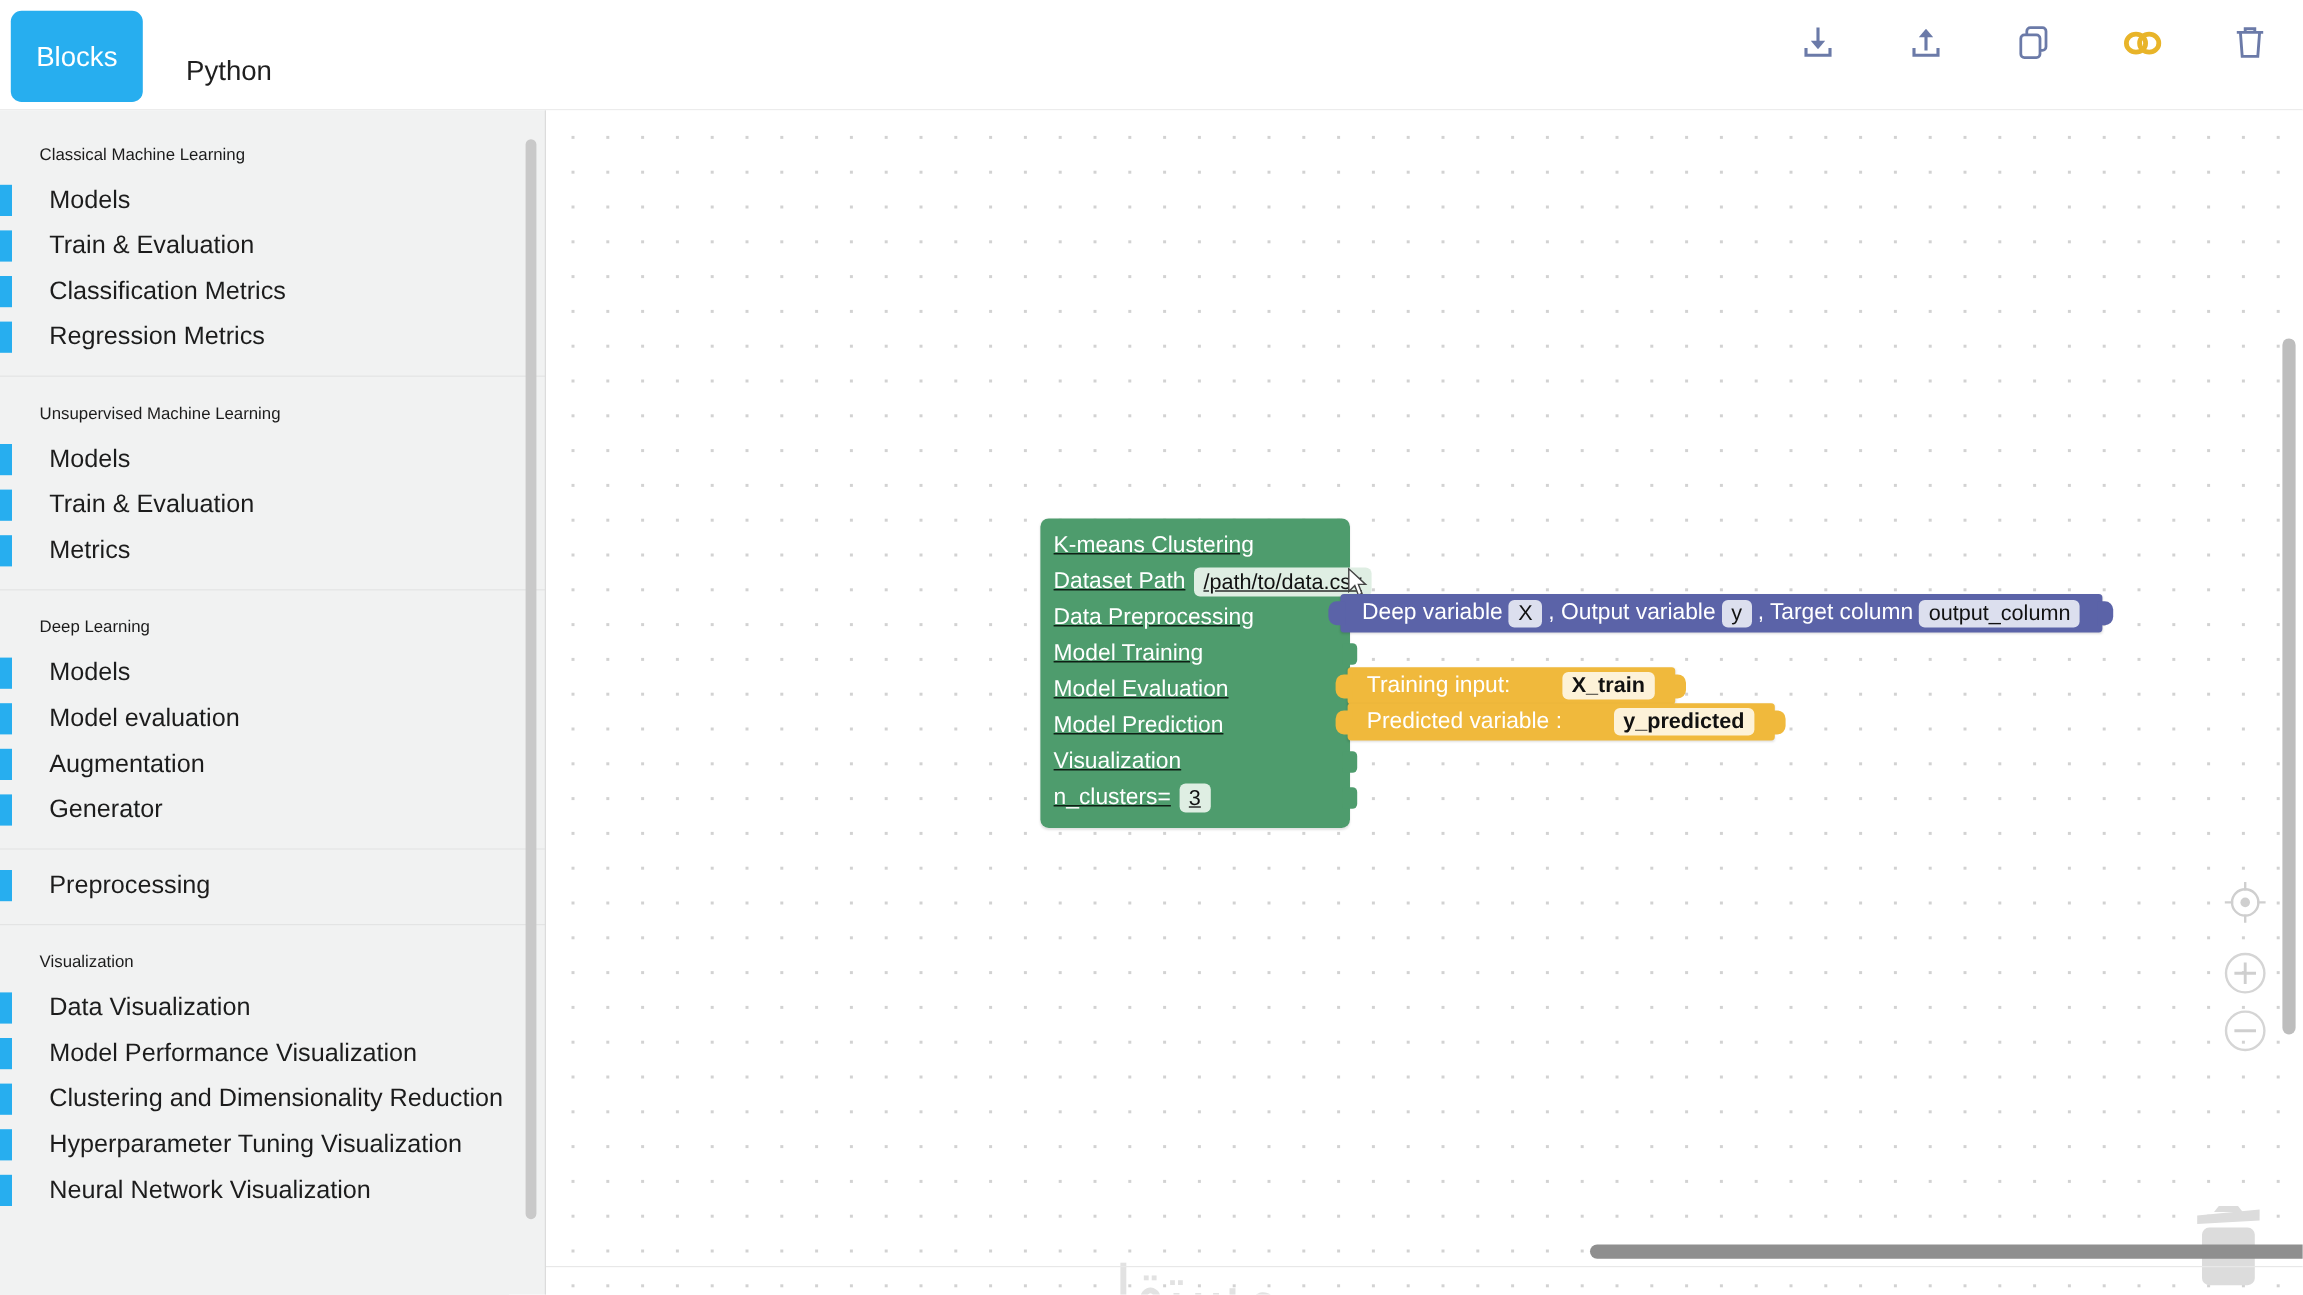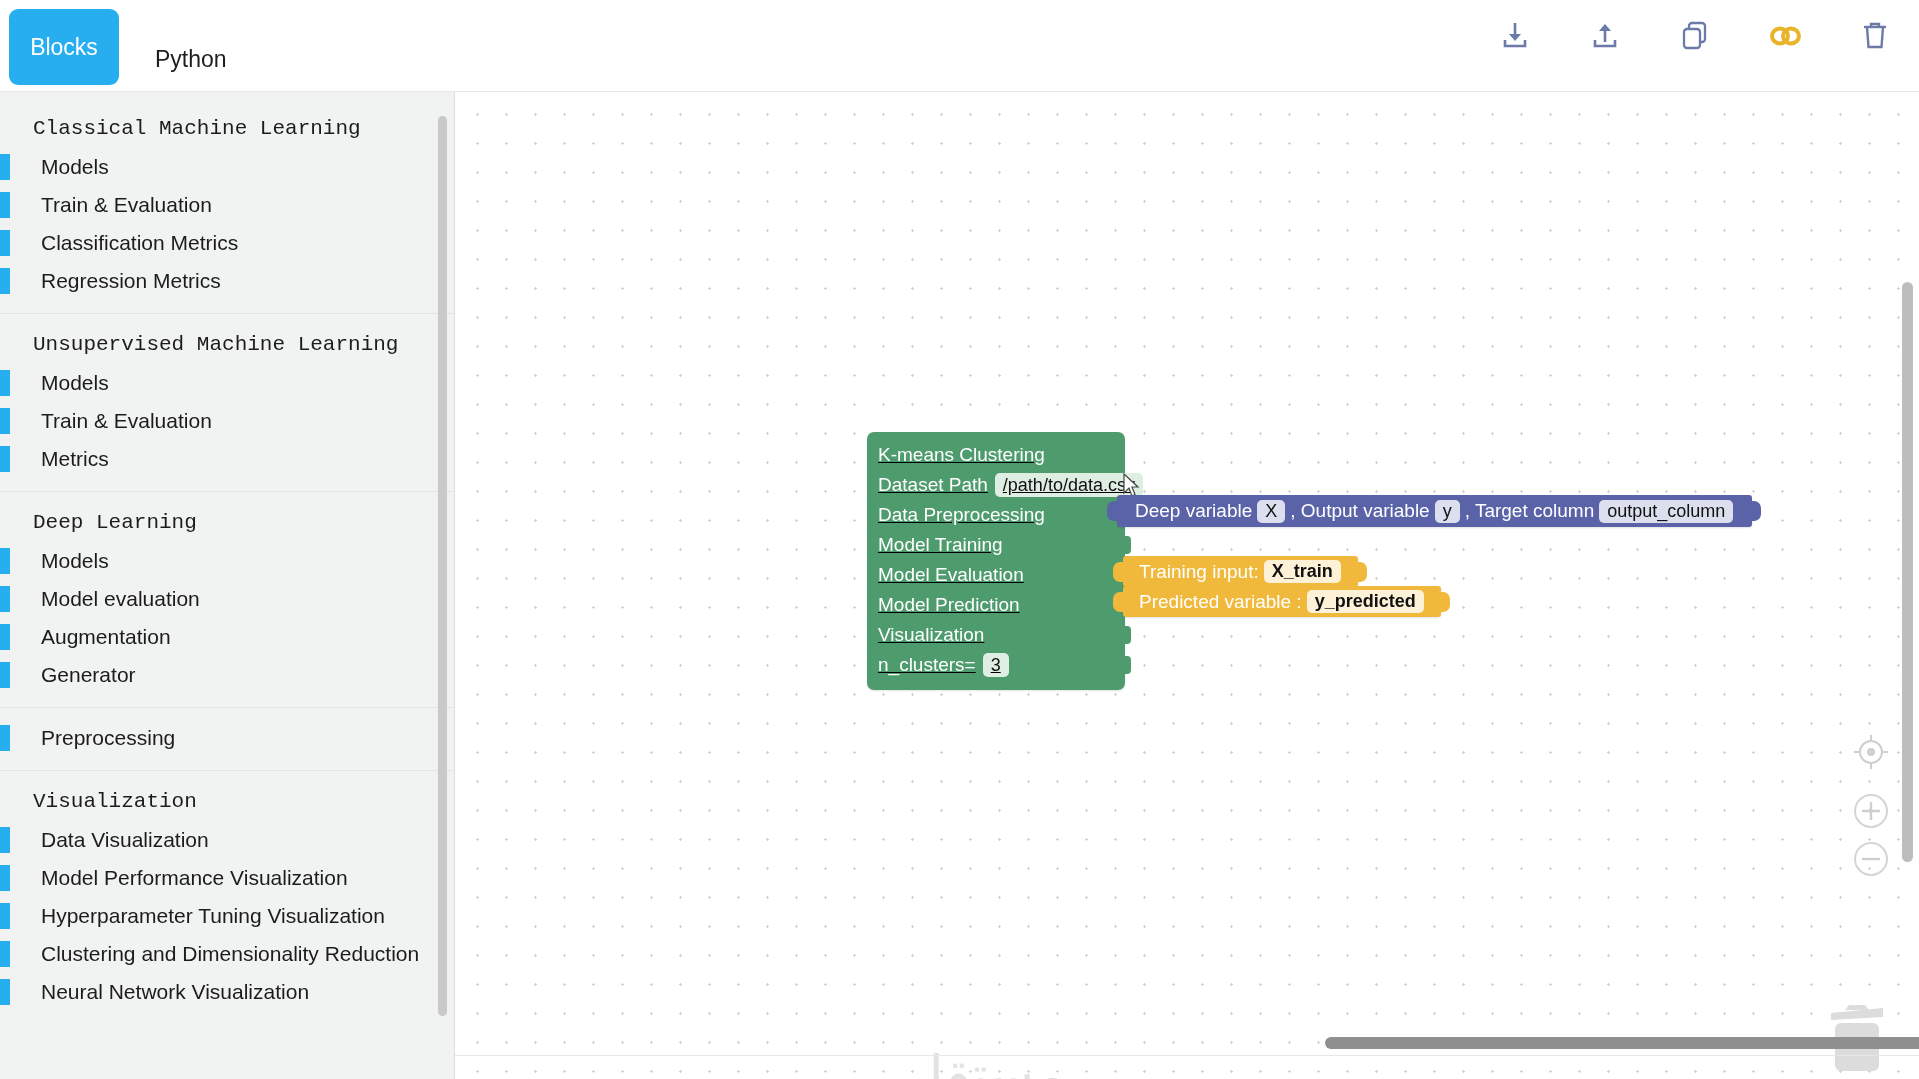--- a/index.html
+++ b/index.html
@@ -36,21 +36,21 @@
 
   
   .sidebar {
     position: absolute; left: 0; top: 92px; width: 455px; height: 987px;
     background: #f1f2f2; overflow: hidden;
   }
   .sb-scroll { position: absolute; left: 0; top: 0; width: 455px; height: 987px; padding-top: 6px; }
   .sb-group { border-bottom: 1px solid #e3e4e4; padding: 11px 0 13px 0; }
   .sb-group:last-child { border-bottom: none; }
   .sb-header {
-    font-size: 21px; color: #1c1c1c; padding: 6px 0 6px 33px; line-height: 27px; font-family: Liberation Mono, monospace;
+    font-size: 14px; color: #1c1c1c; padding: 6px 0 6px 33px; line-height: 27px;
   }
   .sb-item {
     position: relative; font-size: 21px; color: #1c1c1c;
     padding: 5px 0 5px 41px; line-height: 28px; cursor: pointer;
   }
   .sb-item .chip {
     position: absolute; left: 0; top: 6px; width: 10px; height: 26px;
     background: #27aeef;
   }
   .sb-scrollbar {
@@ -118,20 +118,21 @@
   .tab-right {
     position: absolute; right: -9px; top: 6px; width: 13px; height: 20px;
     background: #5b63a8; border-radius: 0 7px 7px 0;
   }
   .tab-right-o { background: #f0b93c; }
   
   .orange-block {
     height: 31px; background: #f0b93c; border-radius: 3px;
     display: flex; align-items: center; padding: 0 12px 0 16px;
     box-shadow: 0 1px 2px rgba(0,0,0,.12);
+    gap: 38px;
   }
   .orange-block .txt { color: #fff; font-size: 19px; white-space: nowrap; }
   .chip-field-o { background: #fdf2d8; font-weight: bold; }
   .ob1 { left: 668px; top: 464px; }
   .ob2 { left: 668px; top: 494px; }
 
   .cursor-arrow { position: absolute; left: 668px; top: 381px; width: 18px; height: 26px; }
 
   
   .ctrl { position: absolute; right: 28px; cursor: pointer; }
@@ -274,25 +275,25 @@
         <div class="sb-item">
           <span class="chip"></span>
           <span>Data Visualization</span>
         </div>
         <div class="sb-item">
           <span class="chip"></span>
           <span>Model Performance Visualization</span>
         </div>
         <div class="sb-item">
           <span class="chip"></span>
+          <span>Clustering and Dimensionality Reduction</span>
+        </div>
+        <div class="sb-item">
+          <span class="chip"></span>
           <span>Hyperparameter Tuning Visualization</span>
-        </div>
-        <div class="sb-item">
-          <span class="chip"></span>
-          <span>Clustering and Dimensionality Reduction</span>
         </div>
         <div class="sb-item">
           <span class="chip"></span>
           <span>Neural Network Visualization</span>
         </div>
 
       </div>
 
     </div>
     <div class="sb-scrollbar"></div>

